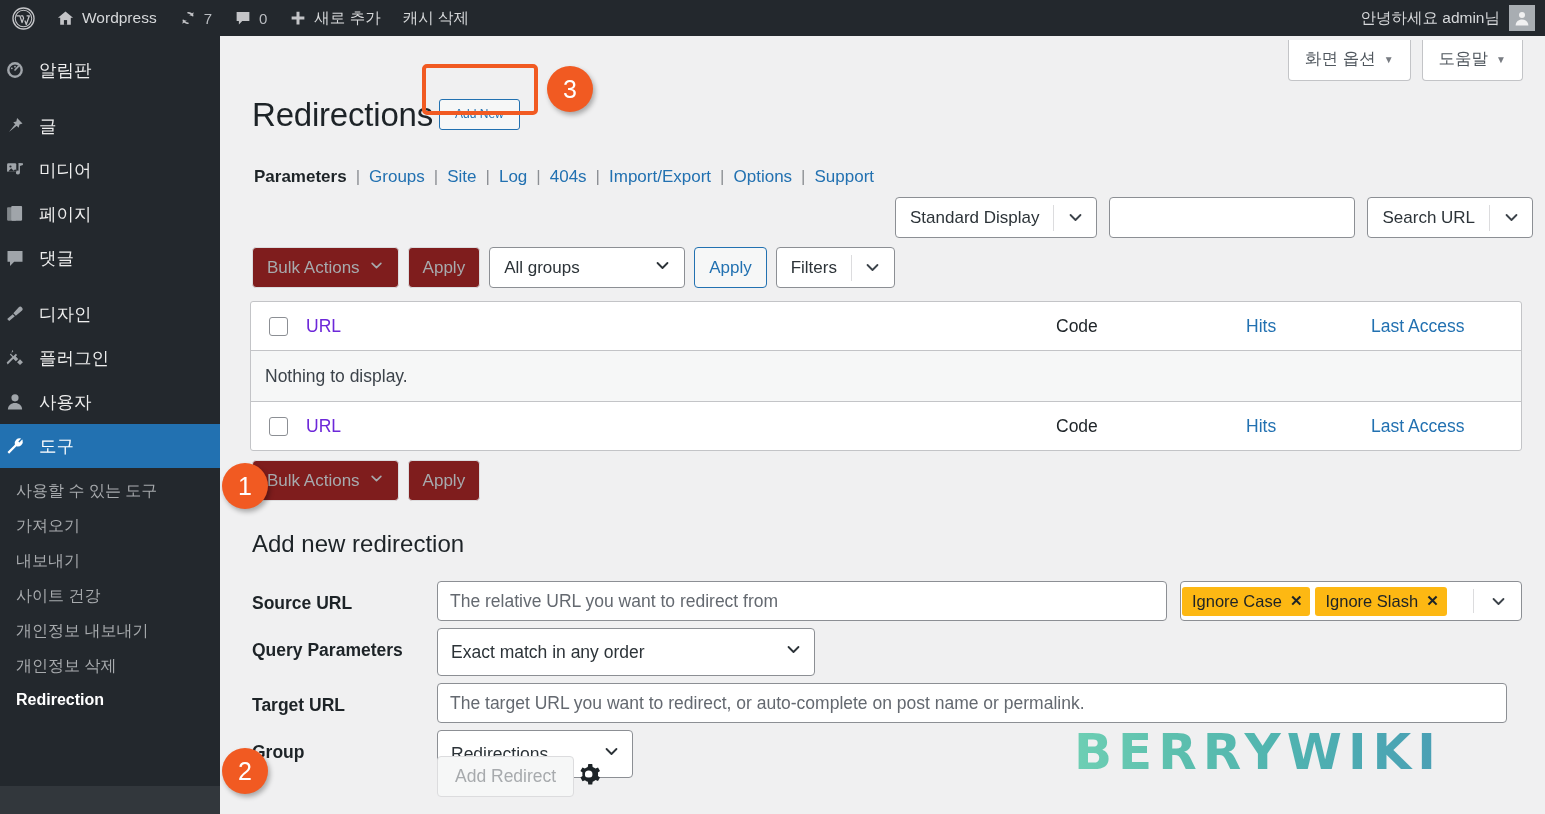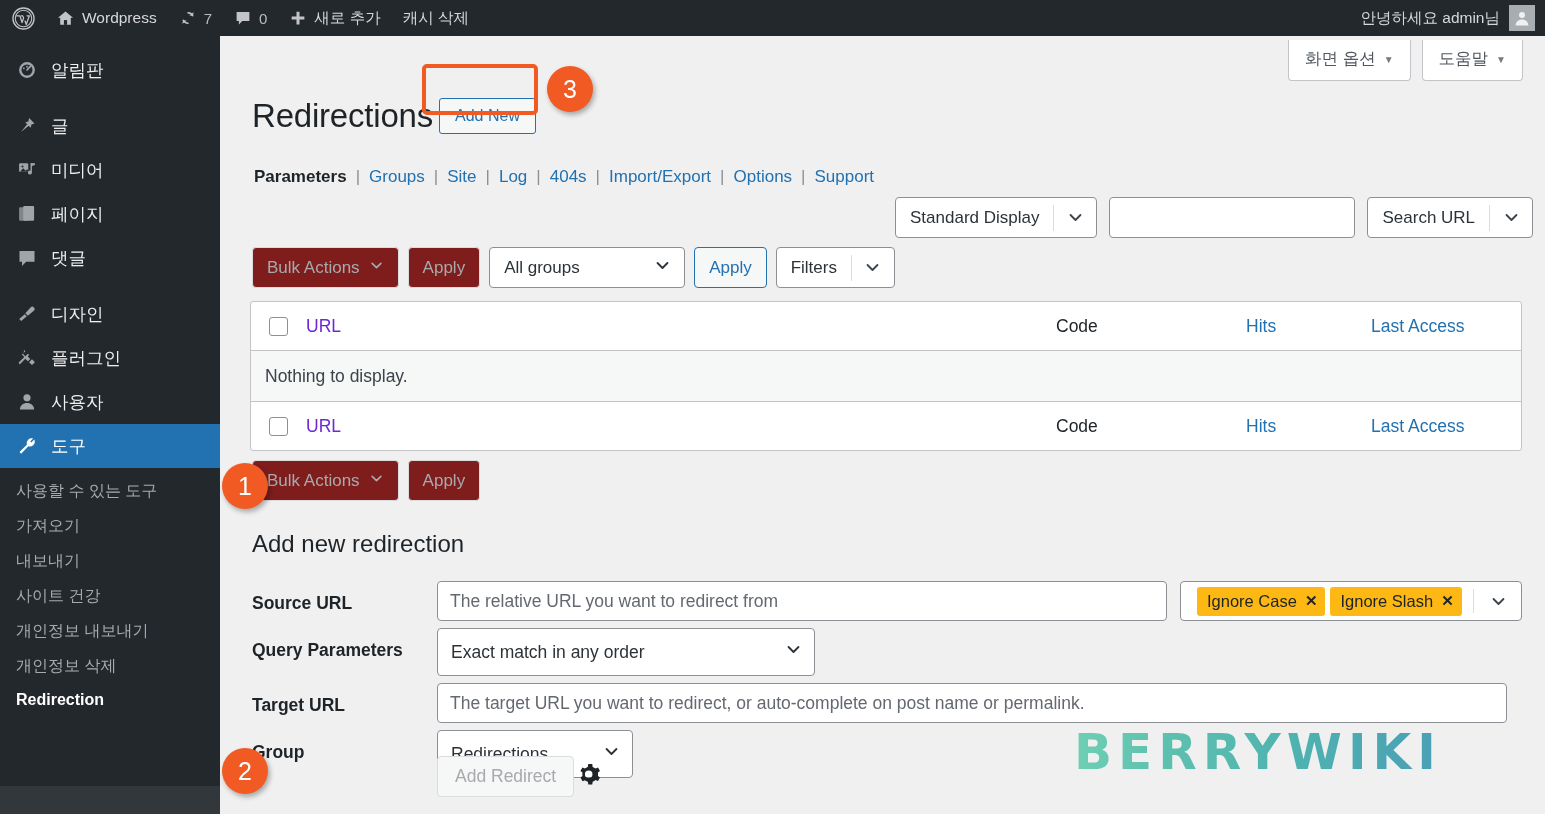--- a/index.html
+++ b/index.html
@@ -40,21 +40,21 @@
 
   
   .sidebar {
     position: absolute; top: 36px; left: 0;
     width: 220px; height: 778px;
     background: #23282d;
     z-index: 30;
   }
   .menu-item {
     display: flex; align-items: center; gap: 13px;
-    height: 44px; padding-left: 16px;
+    height: 44px; padding-left: 4px;
     color: #eeeeee; font-size: 17.5px;
     position: relative;
   }
   .menu-item .mi-icon { width: 22px; display:flex; align-items:center; justify-content:center; color:#a0a5aa; }
   .menu-sep { height: 12px; }
   .menu-item.current {
     background: #2271b1; color: #fff;
   }
   .menu-item.current .mi-icon { color: #fff; }
   .menu-item.current::after {
@@ -100,21 +100,21 @@
     display: flex; align-items: center; gap: 0;
   }
   .page-title {
     font-size: 33px; font-weight: 400; color: #1d2327;
     line-height: 1; letter-spacing: -0.2px;
   }
   .add-new-btn {
     margin-left: 6px;
     background: #f6f7f7; border: 1px solid #2271b1;
     color: #2271b1; border-radius: 3px;
-    padding: 8px 15px; font-size: 16px;
+    padding: 8px 15px; font-size: 12px;
     line-height: 1.1;
   }
   .hl-box {
     position: absolute; border: 4px solid #f15a22;
     border-radius: 5px; pointer-events: none; z-index: 20;
   }
   .badge {
     position: absolute; width: 46px; height: 46px;
     border-radius: 50%; background: #f15a22; color: #fff;
     display: flex; align-items: center; justify-content: center;
@@ -232,21 +232,21 @@
     background: #fff; border: 1px solid #8c8f94;
     border-radius: 4px; height: 48px;
     display: flex; align-items: center; justify-content: space-between;
     padding: 0 12px 0 13px; font-size: 17.5px; color: #2c3338;
   }
   .fselect.qp { width: 378px; }
   .fselect.grp { width: 196px; }
   .chips {
     background: #fff; border: 1px solid #8c8f94;
     border-radius: 4px; height: 40px; width: 342px;
-    display: flex; align-items: center; padding: 0 4px 0 16px; gap: 5px;
+    display: flex; align-items: center; padding: 0 4px 0 1px; gap: 5px;
     margin-left: auto;
   }
   .chip {
     background: #fdb813; color: #1d2327;
     border-radius: 3px; height: 29px;
     display: flex; align-items: center; gap: 8px;
     padding: 0 8px 0 10px; font-size: 16.5px;
   }
   .chip .x { font-size: 15px; font-weight: bold; }
   .chips .divider { width: 1px; height: 24px; background: #dcdcde; margin-left: auto; }

